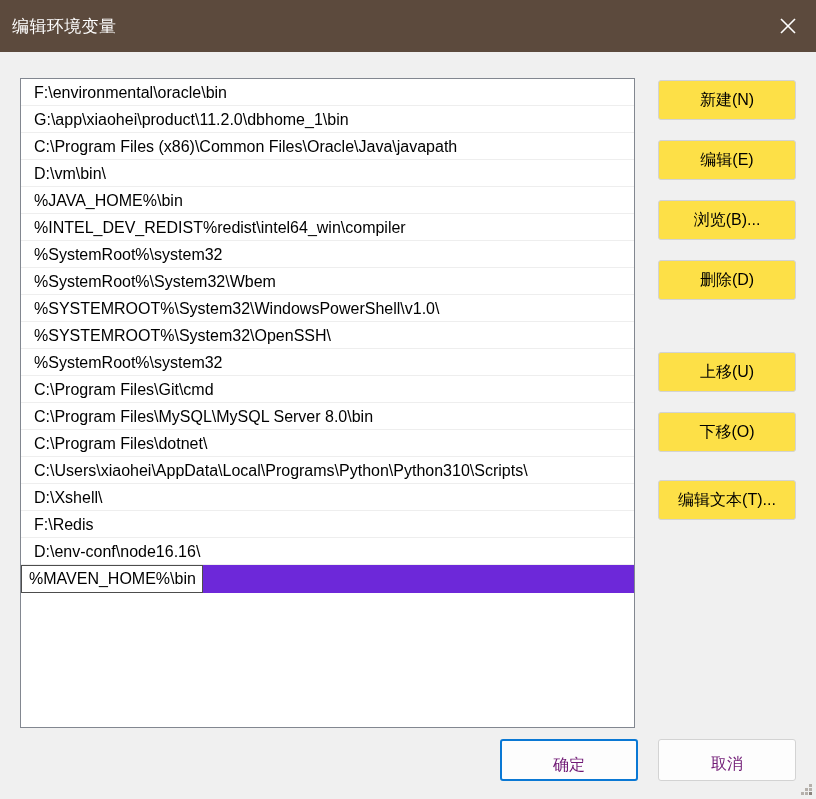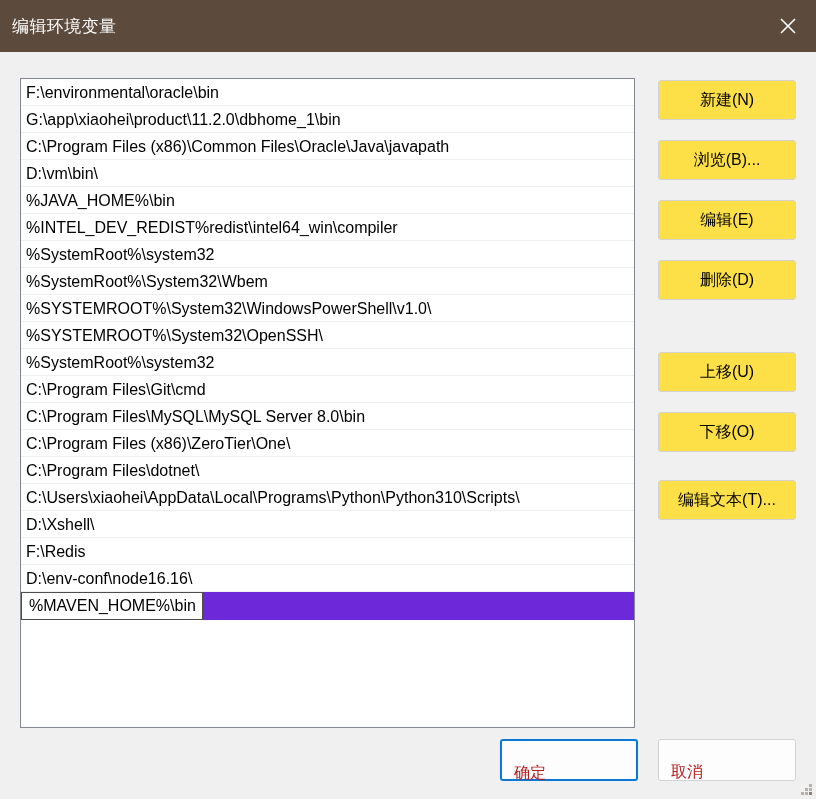--- a/index.html
+++ b/index.html
@@ -70,21 +70,21 @@
     overflow: hidden;
   }
   .list-rows {
     position: relative;
     width: 100%;
     height: 100%;
   }
   .list-row {
     height: 27px;
     line-height: 27px;
-    padding: 0 0 0 5px;
+    padding: 0 0 0 13px;
     font-size: 16px;
     color: #000000;
     white-space: nowrap;
     overflow: hidden;
     border-bottom: 1px solid #eeeeee;
     background: #ffffff;
     cursor: default;
   }
   .list-row.editing {
     position: relative;
@@ -152,24 +152,24 @@
   }
   .btn-wide {
     width: 138px;
     height: 42px;
     line-height: 40px;
     background: #fdfdfd;
     border: 1px solid #d3d3d3;
     border-radius: 3px;
     font-family: "Liberation Sans", "DejaVu Sans", sans-serif;
     font-size: 16px;
-    color: #b91c1c;
-    text-align: left;
-    cursor: default;
-    padding: 12px;
+    color: #701a75;
+    text-align: center;
+    cursor: default;
+    padding: 4px;
     white-space: nowrap;
   }
   .btn-wide.default {
     border: 2px solid #0a78d4;
   }
 
   
   .resize-grip {
     position: absolute;
     right: 3px;
@@ -206,34 +206,33 @@
           <div class="list-row">D:\vm\bin\</div>
           <div class="list-row">%JAVA_HOME%\bin</div>
           <div class="list-row">%INTEL_DEV_REDIST%redist\intel64_win\compiler</div>
           <div class="list-row">%SystemRoot%\system32</div>
           <div class="list-row">%SystemRoot%\System32\Wbem</div>
           <div class="list-row">%SYSTEMROOT%\System32\WindowsPowerShell\v1.0\</div>
           <div class="list-row">%SYSTEMROOT%\System32\OpenSSH\</div>
           <div class="list-row">%SystemRoot%\system32</div>
           <div class="list-row">C:\Program Files\Git\cmd</div>
           <div class="list-row">C:\Program Files\MySQL\MySQL Server 8.0\bin</div>
-          <div class="list-row">C:\Program Files (x86)\ZeroTier\One\</div>
           <div class="list-row">C:\Program Files\dotnet\</div>
           <div class="list-row">C:\Users\xiaohei\AppData\Local\Programs\Python\Python310\Scripts\</div>
           <div class="list-row">D:\Xshell\</div>
           <div class="list-row">F:\Redis</div>
           <div class="list-row">D:\env-conf\node16.16\</div>
           <div class="list-row editing"><div class="edit-selection"></div><span class="edit-field">%MAVEN_HOME%\bin</span></div>
         </div>
     </div>
 
     <div class="side-buttons" id="side-buttons">
         <button class="btn">新建(N)</button>
+        <button class="btn gap-small">编辑(E)</button>
         <button class="btn gap-small">浏览(B)...</button>
-        <button class="btn gap-small">编辑(E)</button>
         <button class="btn gap-small">删除(D)</button>
         <button class="btn gap-large">上移(U)</button>
         <button class="btn gap-small">下移(O)</button>
         <button class="btn gap-xlarge">编辑文本(T)...</button>
       </div>
 
     <div class="bottom-buttons">
       <button class="btn-wide default">确定</button>
       <button class="btn-wide">取消</button>
     </div>

